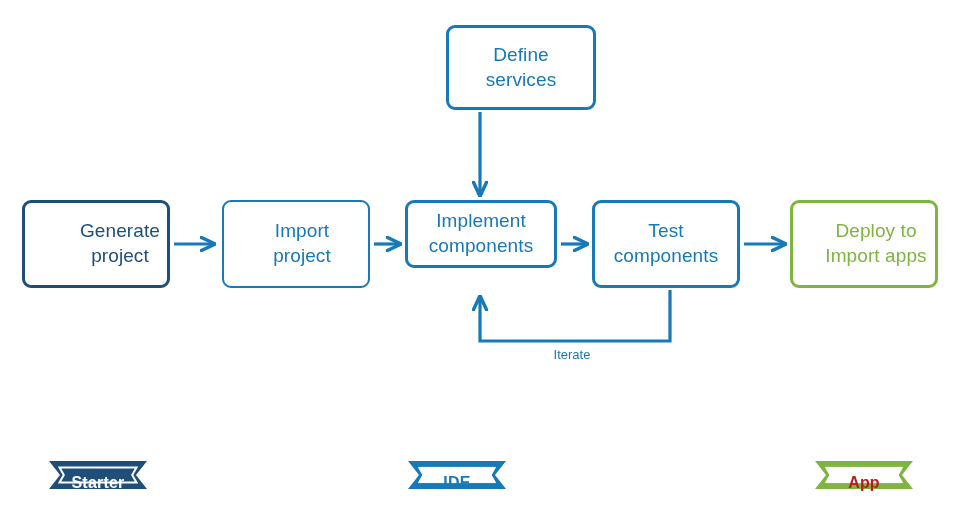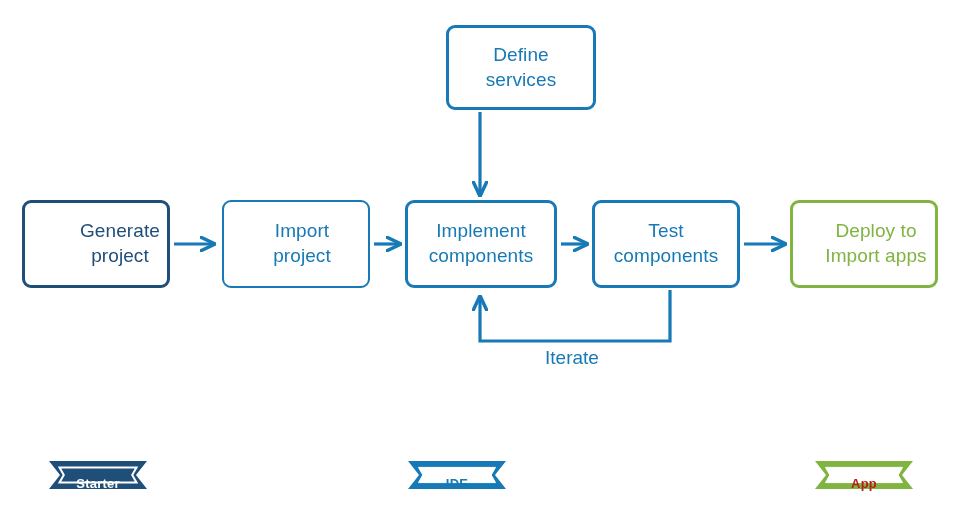--- a/index.html
+++ b/index.html
@@ -54,33 +54,33 @@
     border: 3.4px solid #1779b5;
     color: #1779b5;
   }
   .pbox-green {
     border: 3.2px solid #7fb441;
     color: #7fb441;
   }
 
   .box-generate   { left: 22px;  top: 200px; width: 148px; height: 88px; }
   .box-import     { left: 222px; top: 200px; width: 148px; height: 88px; }
-  .box-implement  { left: 405px; top: 200px; width: 152px; height: 88px; }
+  .box-implement  { left: 405px; top: 200px; width: 152px; height: 68px; }
   .box-test       { left: 592px; top: 200px; width: 148px; height: 88px; }
   .box-deploy     { left: 790px; top: 200px; width: 148px; height: 88px; padding-left: 24px; }
   .box-define     { left: 405px; top: 25px;  width: 150px; height: 85px; margin-left: 41px; }
 
   
   .loop-label {
     position: absolute;
     left: 497px;
     top: 347px;
     width: 150px;
     text-align: center;
-    font-size: 19px;
+    font-size: 13px;
     color: #1779b5;
     z-index: 3;
   }
 
   
   .ribbon {
     position: absolute;
     width: 98px;
     height: 28px;
     z-index: 3;
@@ -88,21 +88,21 @@
   .ribbon svg { display: block; overflow: visible; }
   .ribbon-label {
     position: absolute;
     left: 0;
     top: 0;
     width: 98px;
     height: 44px;
     display: flex;
     align-items: center;
     justify-content: center;
-    font-size: 13px;
+    font-size: 16px;
     font-weight: bold;
     letter-spacing: 0.2px;
   }
   .ribbon-starter { left: 49px;  top: 461px; }
   .ribbon-ide     { left: 408px; top: 461px; }
   .ribbon-app     { left: 815px; top: 461px; }
 
   .lbl-starter { color: #1f4e79; }
   .lbl-ide     { color: #1779b5; }
   .lbl-app     { color: #b91c1c; }

